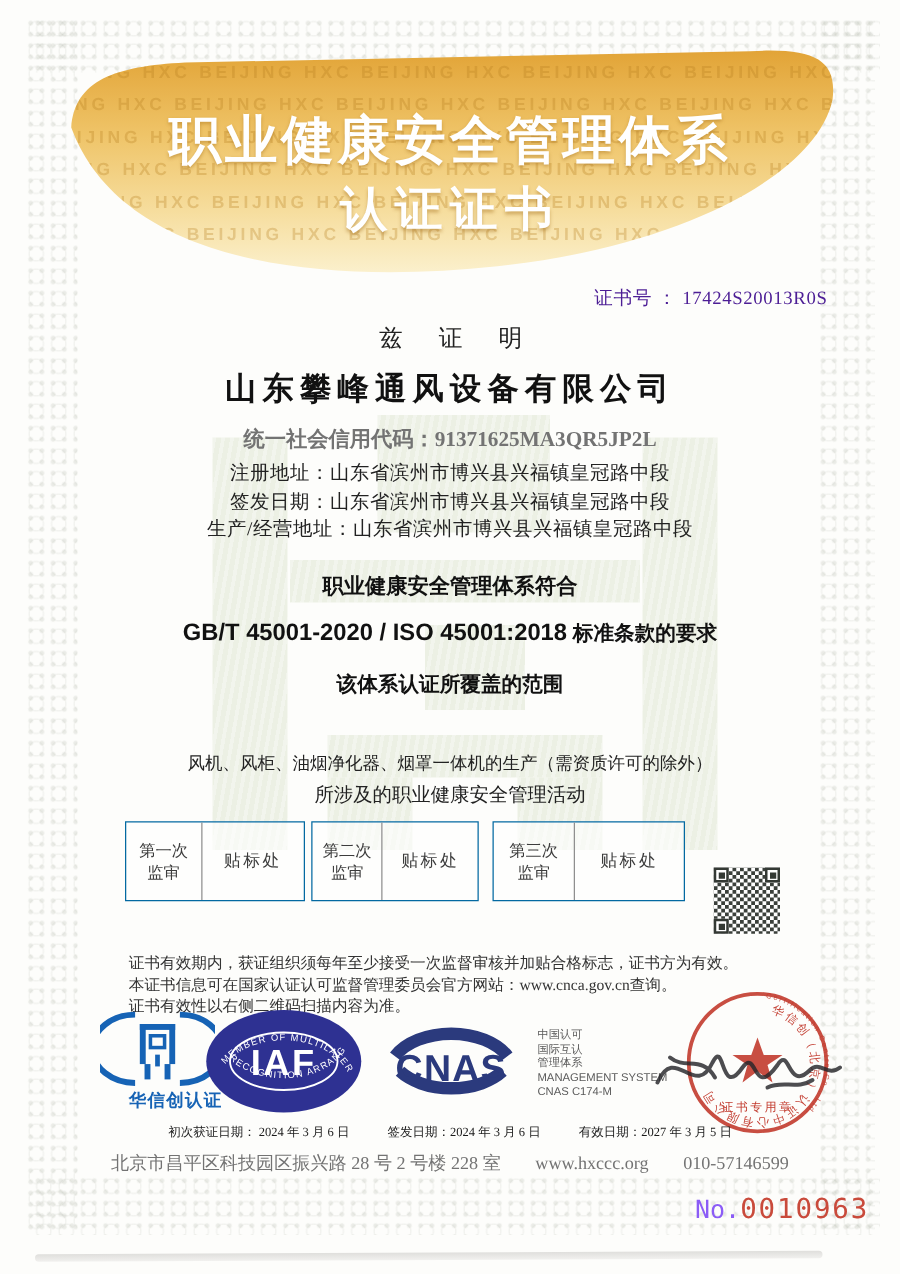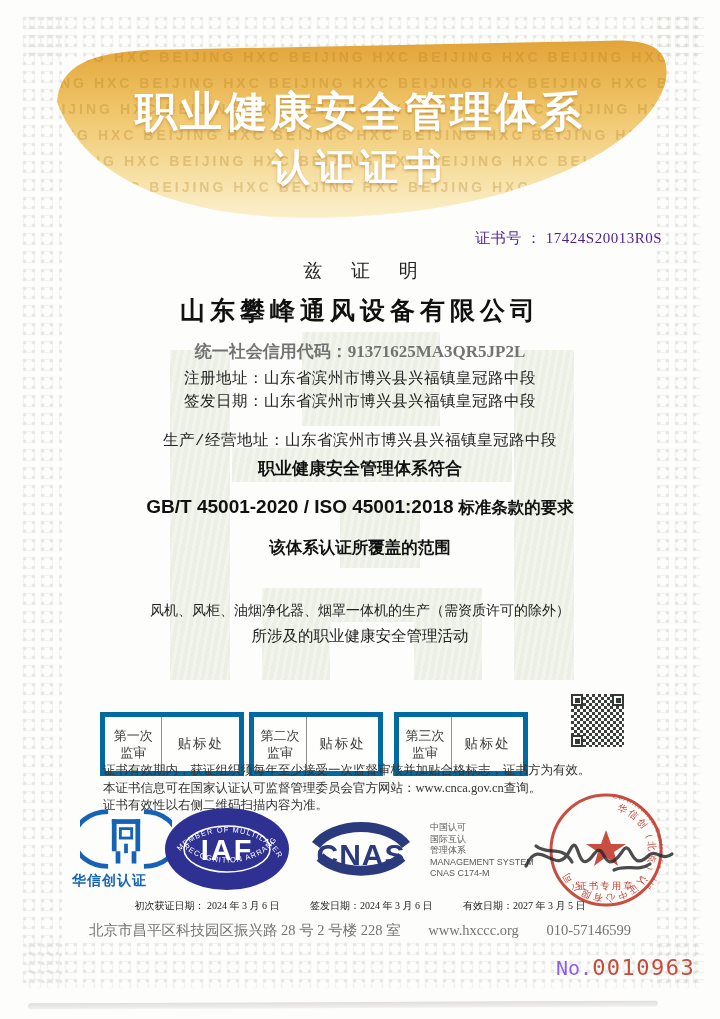--- a/index.html
+++ b/index.html
@@ -28,49 +28,49 @@
   .title2{position:absolute;left:0;right:0;top:142px;text-align:center;color:#fff;
     font-family:"Liberation Sans","DejaVu Sans",sans-serif;font-weight:bold;font-size:38px;
     letter-spacing:6px;text-shadow:0 2px 3px rgba(160,105,20,.45);}
   .certno{position:absolute;right:58px;top:213px;font-size:15px;color:#4c1d95;letter-spacing:.5px;margin-top:16px;}
   .line{position:absolute;left:0;right:0;text-align:center;}
   .hereby{top:258px;font-size:19px;letter-spacing:12px;color:#222;margin-left:13px;}
   .company{top:294px;font-size:25px;font-weight:bold;letter-spacing:5px;color:#111;
     font-family:Liberation Mono, monospace;}
   .credit{top:340px;font-size:17px;font-weight:bold;color:#737373;}
   .addr{font-size:15.5px;color:#222;letter-spacing:.5px;}
-  .a1{top:368px;}.a2{top:391px;}.a3{top:430px;font-family:Liberation Mono, monospace;}
+  .a1{top:368px;}.a2{top:391px;}.a3{top:413px;}
   .conform{top:457px;font-size:17px;font-weight:bold;color:#111;
     font-family:"Liberation Sans","DejaVu Sans",sans-serif;}
   .standard{top:496px;color:#111;}
   .standard .code{font-family:"Liberation Sans","DejaVu Sans",sans-serif;font-weight:bold;font-size:19px;}
   .standard .suffix{font-weight:bold;font-size:16.5px;font-family:"Liberation Sans","DejaVu Sans",sans-serif;}
   .scopehead{top:537px;font-size:16.5px;font-weight:bold;color:#111;
     font-family:"Liberation Sans","DejaVu Sans",sans-serif;}
   .scope1{top:602px;font-size:14px;}
   .scope2{top:626px;font-size:15.5px;}
   
-  .abox{position:absolute;top:712px;height:64px;border:5px solid #0369a1;display:flex;
+  .abox{position:absolute;top:657px;height:64px;border:1px solid #0369a1;display:flex;
     background:rgba(255,255,255,.6);box-sizing:border-box;}
   .abox .lbl{width:42%;border-right:1px solid #8f8f8f;display:flex;flex-direction:column;
     align-items:center;justify-content:center;font-size:13px;color:#3c3c3c;line-height:17px;}
   .abox .cell{flex:1;display:flex;align-items:center;justify-content:center;font-size:13.5px;
     color:#3c3c3c;letter-spacing:2px;}
-  .b1{left:100px;width:144px;}.b2{left:249px;width:134px;}.b3{left:394px;width:134px;}
+  .b1{left:100px;width:144px;}.b2{left:249px;width:134px;}.b3{left:394px;width:154px;}
   
   .qr{position:absolute;left:571px;top:694px;width:53px;height:53px;
     background:repeating-conic-gradient(#3b403b 0% 25%, #fff 0% 50%);background-size:6px 6px;}
   .finder{position:absolute;width:12px;height:12px;border:2.5px solid #343934;background:#fff;
     box-sizing:border-box;display:flex;align-items:center;justify-content:center;}
   .finder i{display:block;width:5px;height:5px;background:#343934;}
   .f1{left:0;top:0;}.f2{right:0;top:0;}.f3{left:0;bottom:0;}
   .notes{position:absolute;left:103px;top:762px;width:560px;font-size:12.5px;color:#333;
     line-height:17.5px;}
   
-  .hxc-label{position:absolute;left:72px;top:872px;width:106px;text-align:left;color:#1663b5;
+  .hxc-label{position:absolute;left:72px;top:872px;width:106px;text-align:right;color:#1663b5;
     font-family:"Liberation Sans","DejaVu Sans",sans-serif;font-weight:bold;font-size:14px;letter-spacing:1px;}
   .cnas-info{position:absolute;left:430px;top:822px;font-family:"Liberation Sans","DejaVu Sans",sans-serif;
     font-size:9px;color:#5a5a5a;line-height:11.5px;}
   
   .dates{top:899px;font-size:10px;color:#1b1b1b;}
   .dates span{margin:0 14px;}
   .addr2{top:921px;font-size:14.5px;color:#737373;}
   .addr2 span{margin:0 12px;}
   .serial{position:absolute;left:556px;top:955px;font-family:"DejaVu Sans Mono","Liberation Mono",monospace;}
   .serial .pre{color:#8b5cf6;font-size:20px;}

